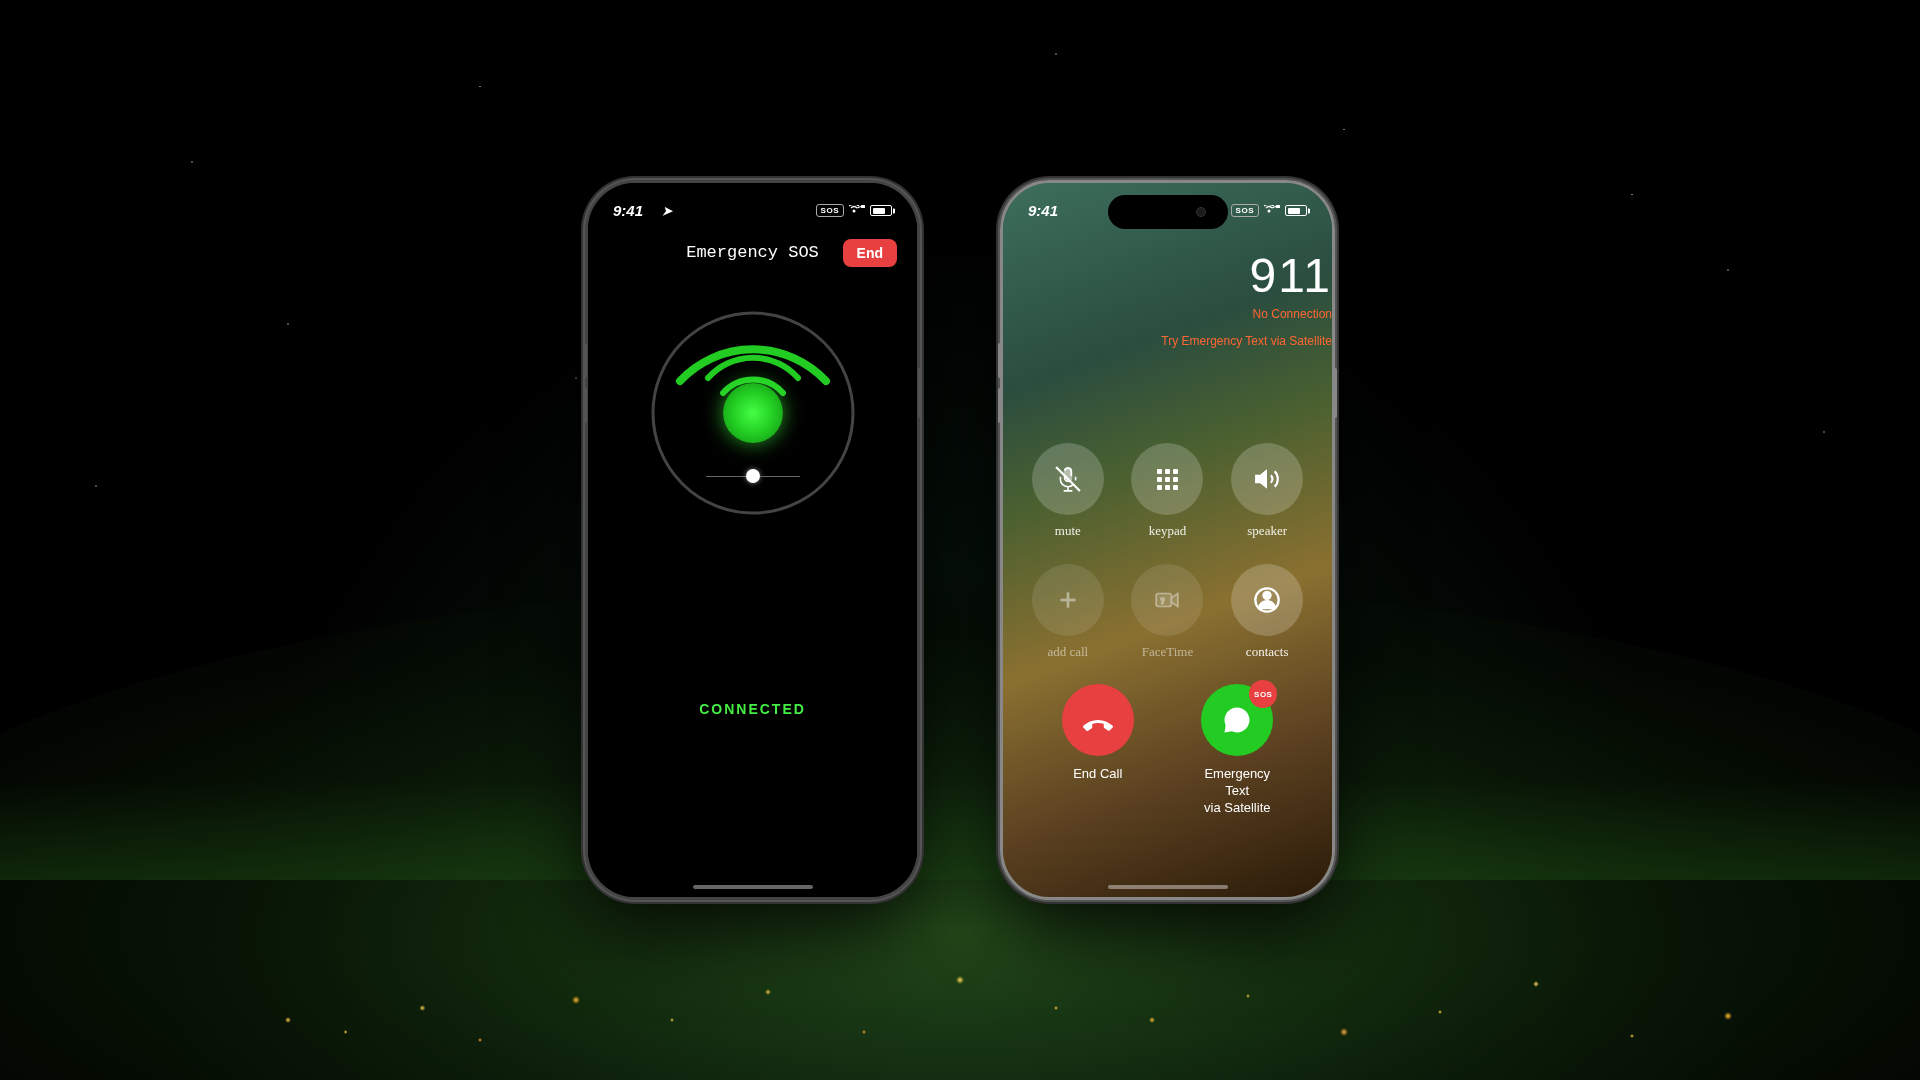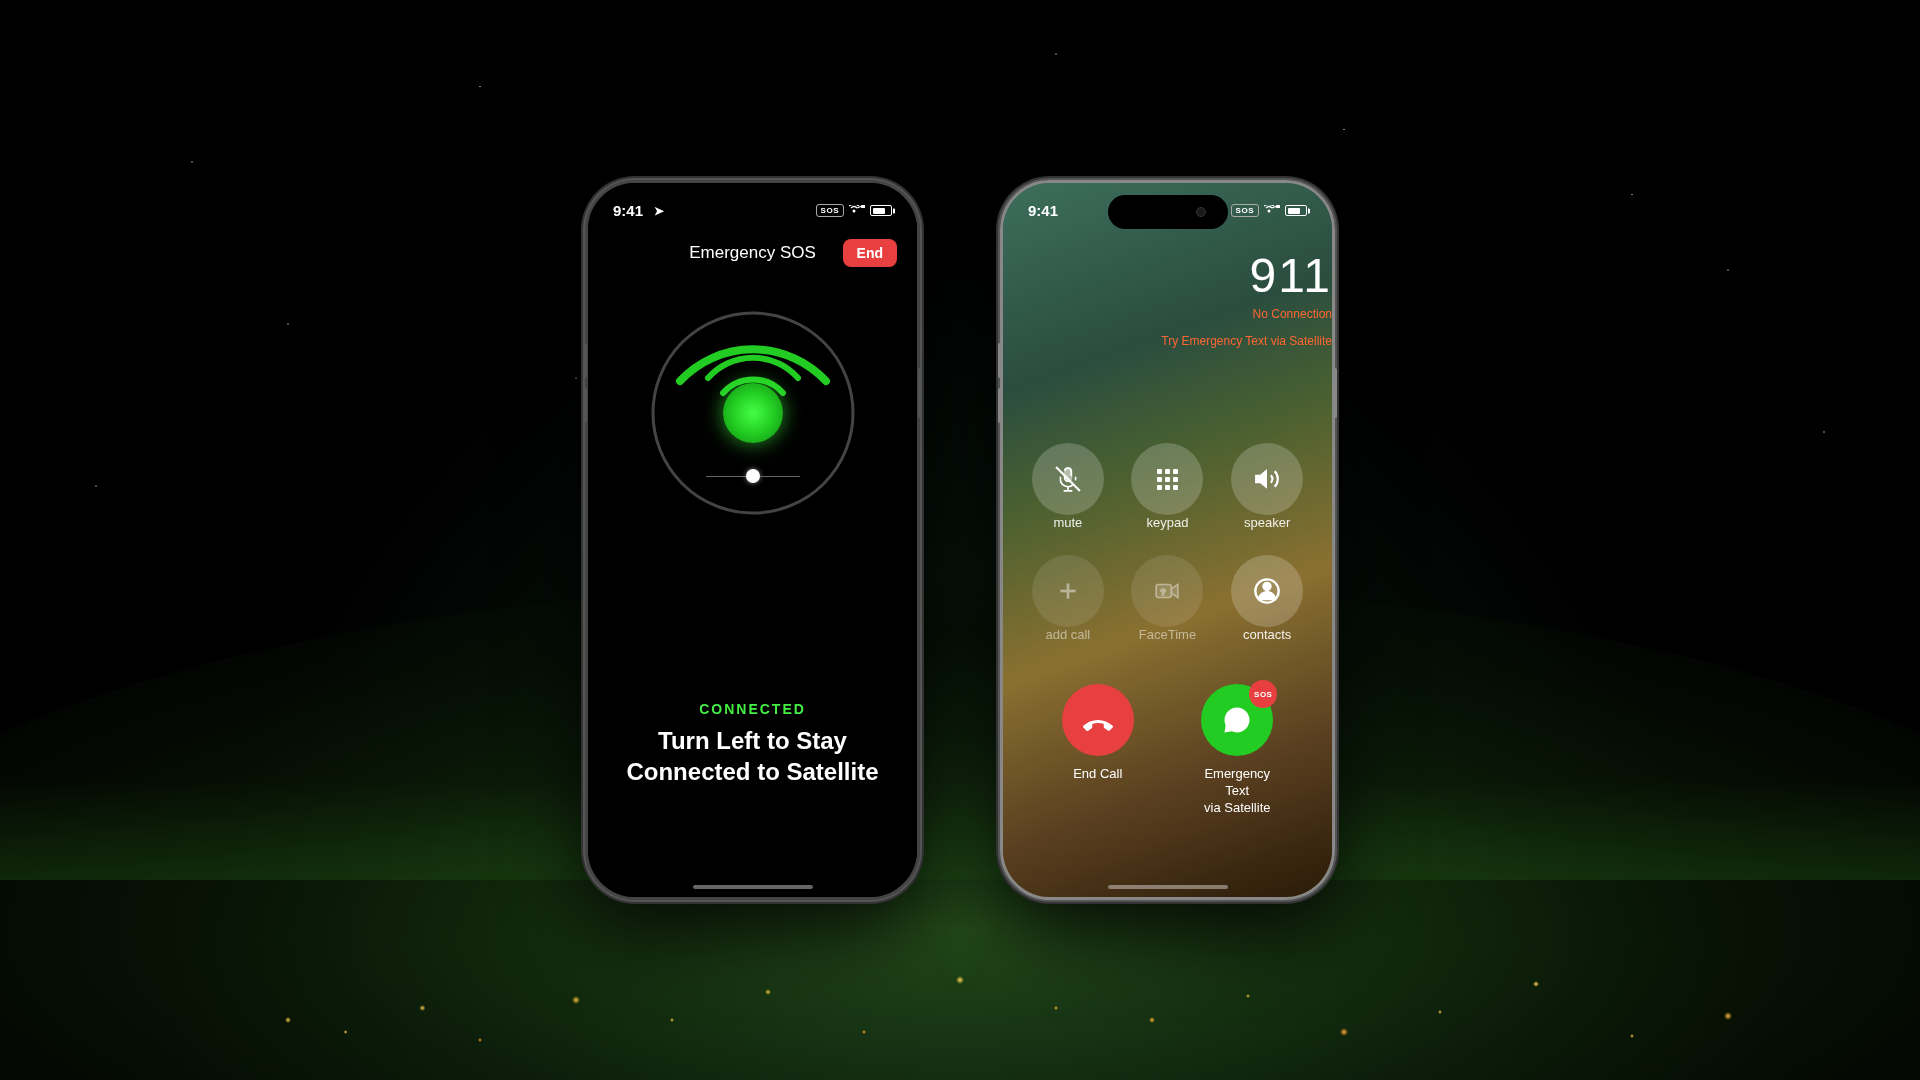--- a/index.html
+++ b/index.html
@@ -164,21 +164,22 @@
       padding: 0 25px;
       z-index: 5;
     }
 
     .status-time {
       font-size: 15px;
       font-weight: 600;
       color: #fff;
       display: flex;
       align-items: center;
-      gap: 8px;
+      gap: 16px;
+      font-style: italic;
     }
 
     .status-icons {
       display: flex;
       align-items: center;
       gap: 5px;
     }
 
     .sos-badge {
       background: transparent;
@@ -234,20 +235,21 @@
       right: 0;
       display: flex;
       justify-content: center;
       align-items: center;
     }
 
     .emergency-sos-title {
       color: #fff;
       font-size: 17px;
       font-weight: 500;
+      font-family: Liberation Mono, monospace;
     }
 
     .end-button {
       position: absolute;
       right: 20px;
       background: #e84040;
       color: #fff;
       border: none;
       border-radius: 8px;
       padding: 6px 14px;
@@ -417,22 +419,23 @@
       display: grid;
       grid-template-columns: repeat(3, 1fr);
       gap: 20px;
       row-gap: 25px;
     }
 
     .control-item {
       display: flex;
       flex-direction: column;
       align-items: center;
-      gap: 0;
+      gap: 8px;
       cursor: pointer;
+      font-family: Liberation Serif, serif;
     }
 
     .control-circle {
       width: 72px;
       height: 72px;
       border-radius: 50%;
       background: rgba(255,255,255,0.2);
       display: flex;
       align-items: center;
       justify-content: center;
@@ -658,23 +661,20 @@
         
         <div class="indicator-line">
           <div class="indicator-line-left"></div>
           <div class="indicator-dot"></div>
           <div class="indicator-line-right"></div>
         </div>
       </div>
 
       <div class="connected-label">CONNECTED</div>
 
-      <div class="direction-text">
-        Turn Left to Stay<br>Connected to Satellite
-      </div>
 
 
       <div class="home-indicator"></div>
     </div>
   </div>
 
   <div class="phone phone-right">
 
     <div class="side-btn volume-up"></div>
     <div class="side-btn volume-down"></div>

